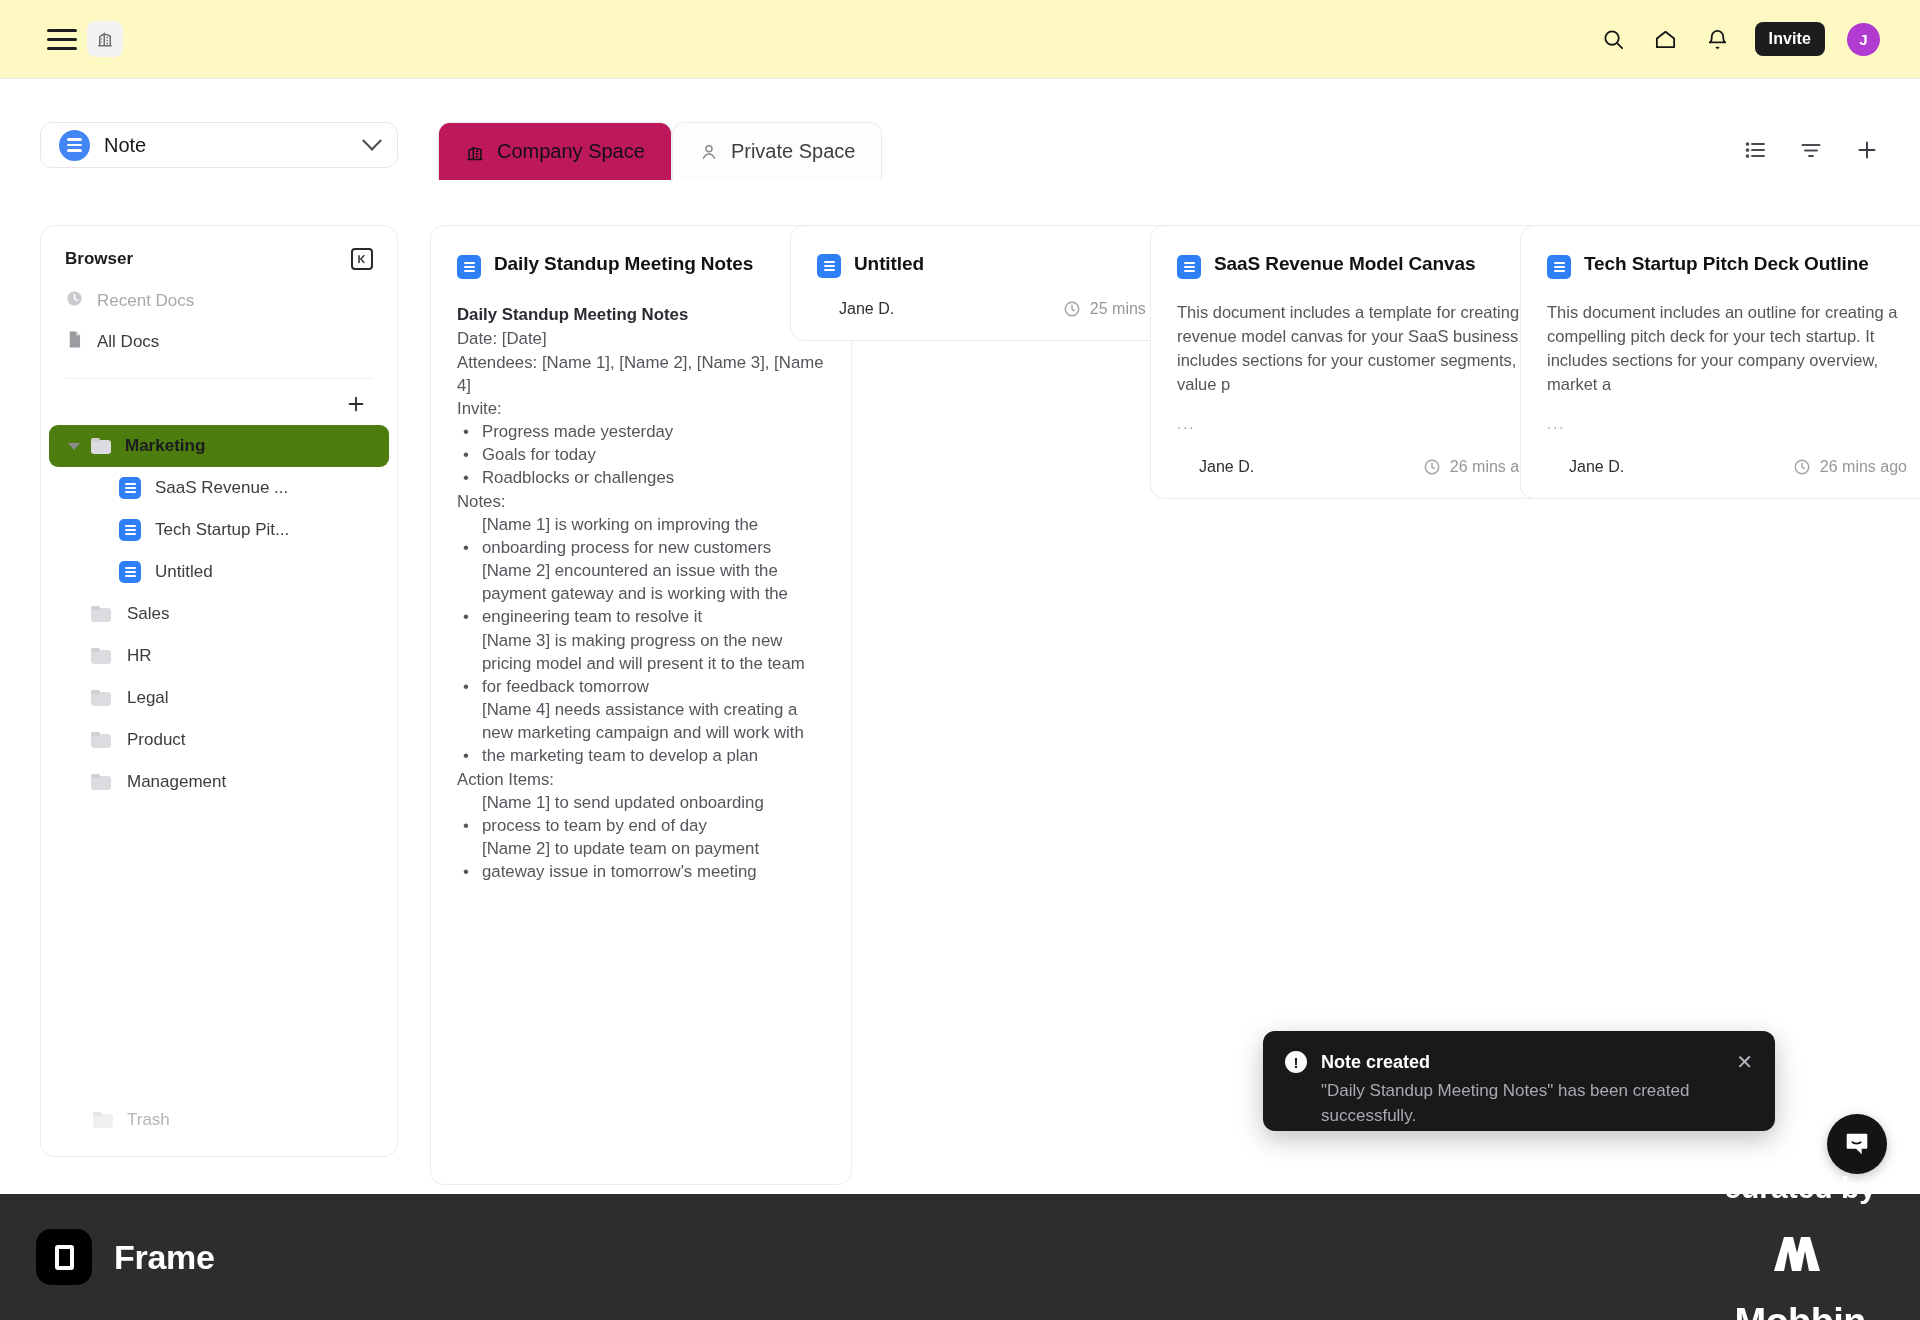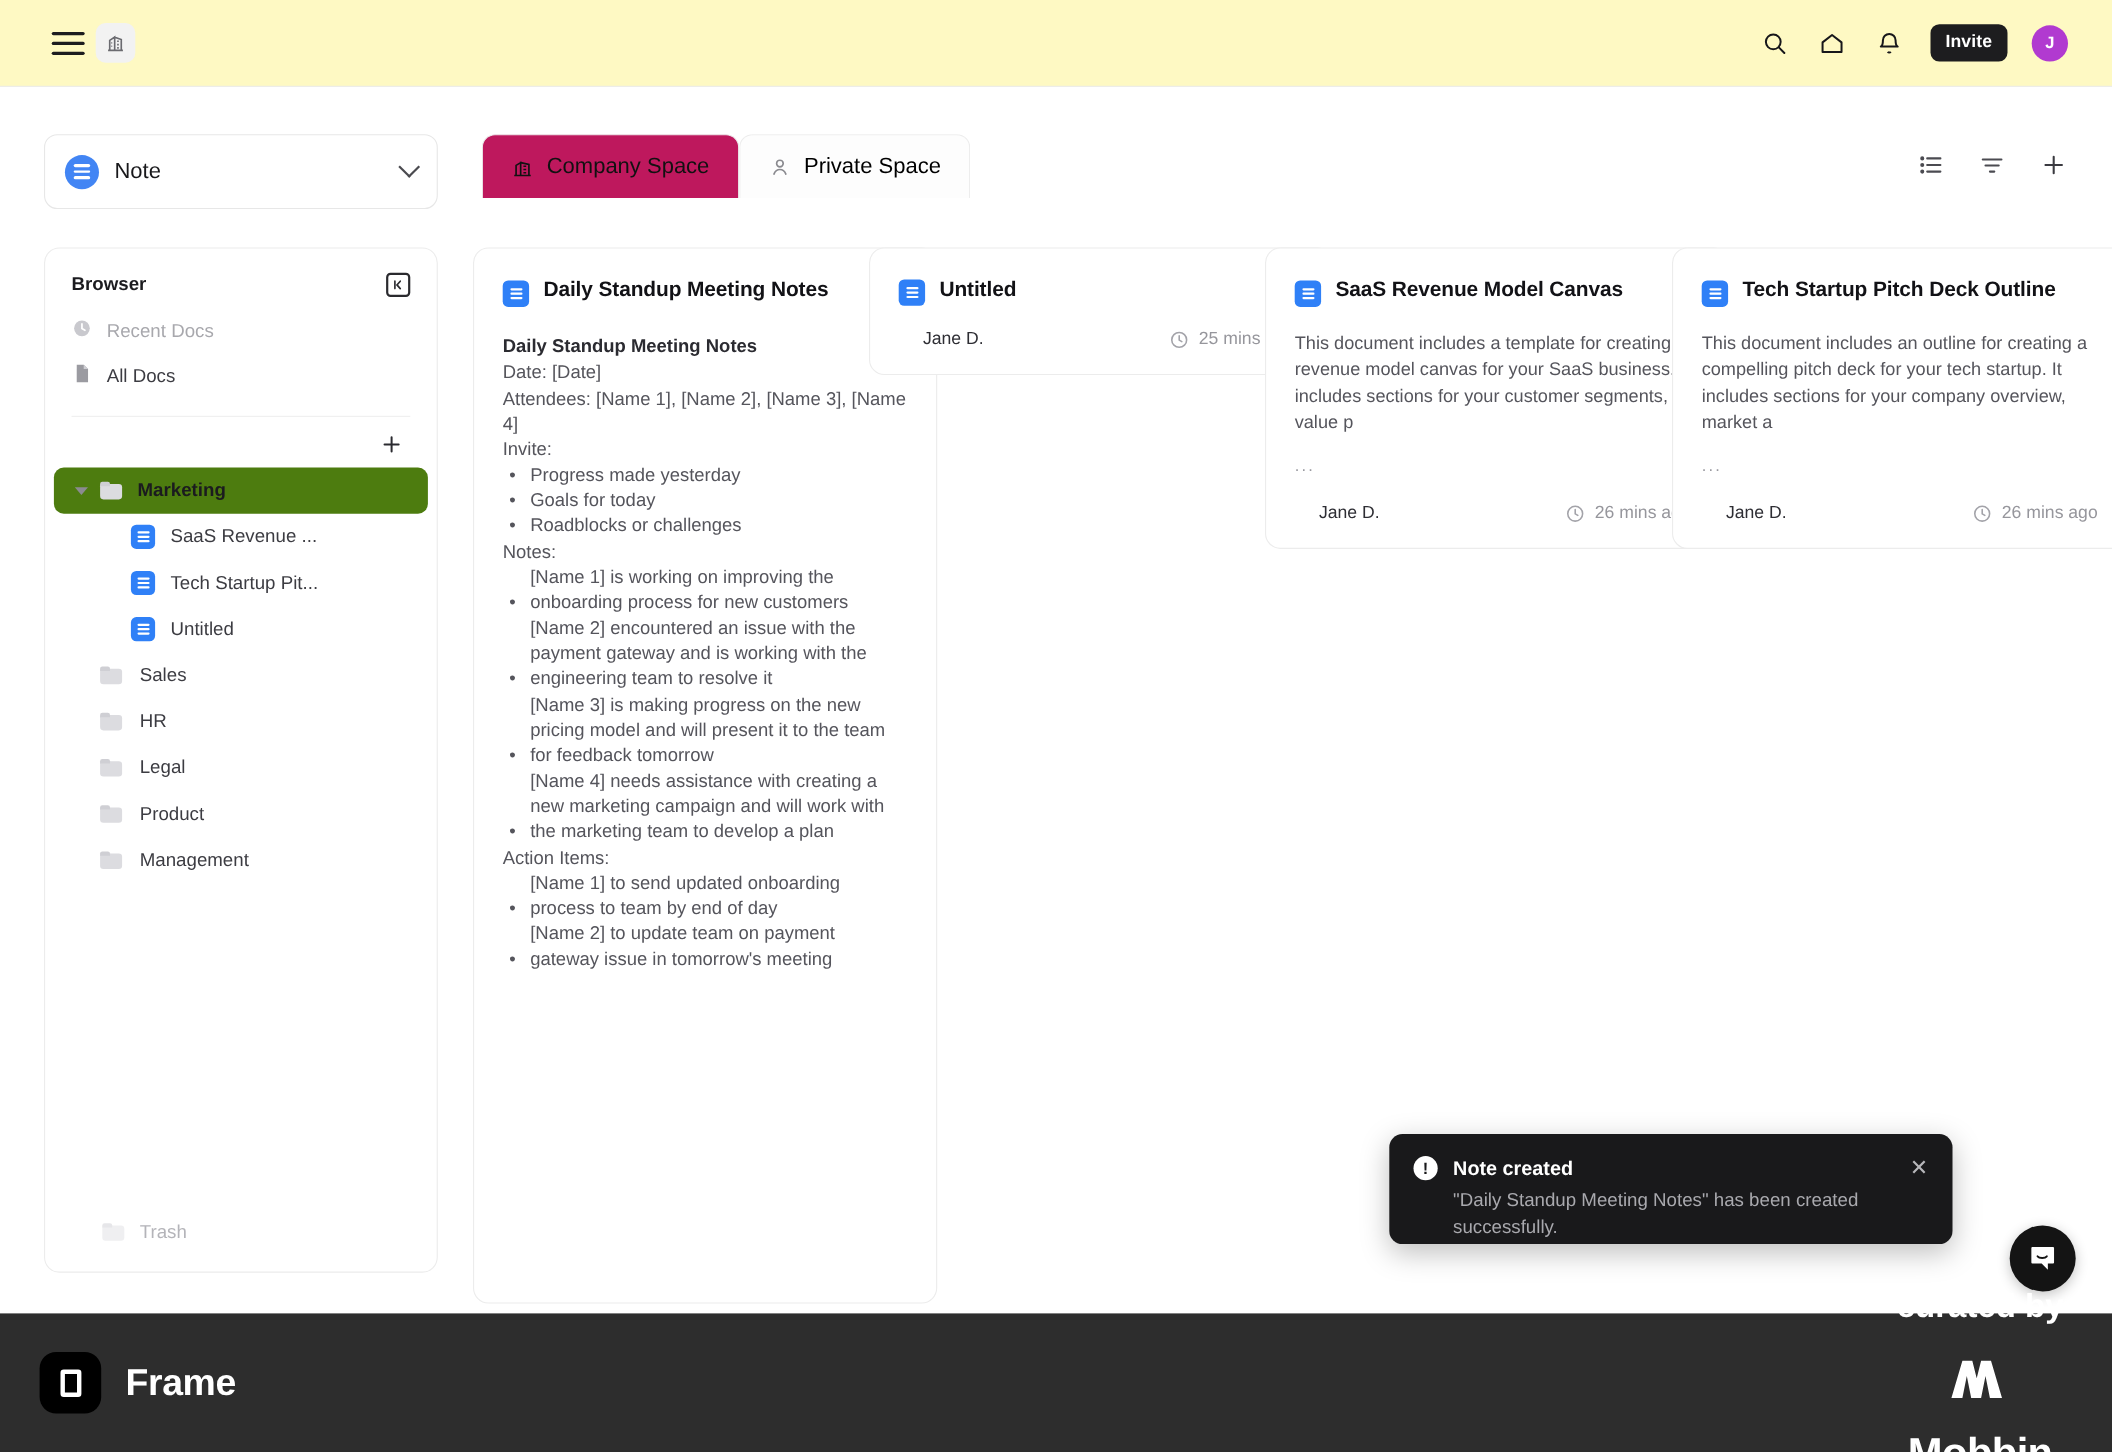--- a/index.html
+++ b/index.html
@@ -26,37 +26,37 @@
   .tb-right { margin-left: auto; display: flex; align-items: center;
     gap: 22px; padding-right: 40px; }
   .icon-btn { width: 30px; height: 30px; display: flex; align-items: center;
     justify-content: center; cursor: pointer; }
   .invite-btn { background: #1d1d1f; color: #fff; font-size: 16px; font-weight: 700;
     border-radius: 8px; padding: 8px 14px; cursor: pointer; letter-spacing: .1px; }
   .avatar { width: 33px; height: 33px; border-radius: 50%; background: #b13ad0;
     color: #fff; font-size: 15px; font-weight: 600; display: flex;
     align-items: center; justify-content: center; cursor: pointer; }
   .note-select {
-    position: absolute; left: 40px; top: 122px; width: 358px; height: 68px;
+    position: absolute; left: 40px; top: 122px; width: 358px; height: 46px;
     border: 1px solid #e7e7e7; border-radius: 12px; background: #fff;
     display: flex; align-items: center; padding: 0 18px; cursor: pointer;
   }
   .note-circle { width: 31px; height: 31px; border-radius: 50%; background: #4285f4;
     display: flex; flex-direction: column; align-items: center; justify-content: center; gap: 3px; }
   .note-circle i { display: block; width: 15px; height: 2.4px; background: #fff; border-radius: 2px; }
   .note-label { margin-left: 14px; font-size: 20px; color: #18181b; font-weight: 500; }
   .chev { margin-left: auto; width: 14px; height: 14px; border-right: 2.2px solid #4a4a4f;
     border-bottom: 2.2px solid #4a4a4f; transform: rotate(45deg) translate(-3px,-3px); }
 
   .tabs { position: absolute; left: 438px; top: 122px; display: flex; align-items: flex-end; }
   .tab { height: 58px; display: flex; align-items: center; gap: 12px;
     padding: 0 26px; border: 1px solid #ececec; border-bottom: none;
     border-radius: 12px 12px 0 0; font-size: 20px; cursor: pointer; background: #be185d; }
   .tab.active { color: #111; font-weight: 500; }
-  .tab.inactive { color: #000000; background: #fdfdfd; justify-content: flex-end; }
+  .tab.inactive { color: #404040; background: #fdfdfd; justify-content: flex-end; }
 
   .view-tools { position: absolute; right: 38px; top: 135px; display: flex; gap: 26px; align-items: center; }
 
   
   .sidebar {
     position: absolute; left: 40px; top: 225px; width: 358px; height: 932px;
     background: #fff; border: 1px solid #ececec; border-radius: 14px; overflow: hidden;
   }
   .sb-head { display: flex; align-items: center; padding: 22px 24px 10px 24px; }
   .sb-title { font-size: 17px; font-weight: 700; color: #1b1b1f; }

